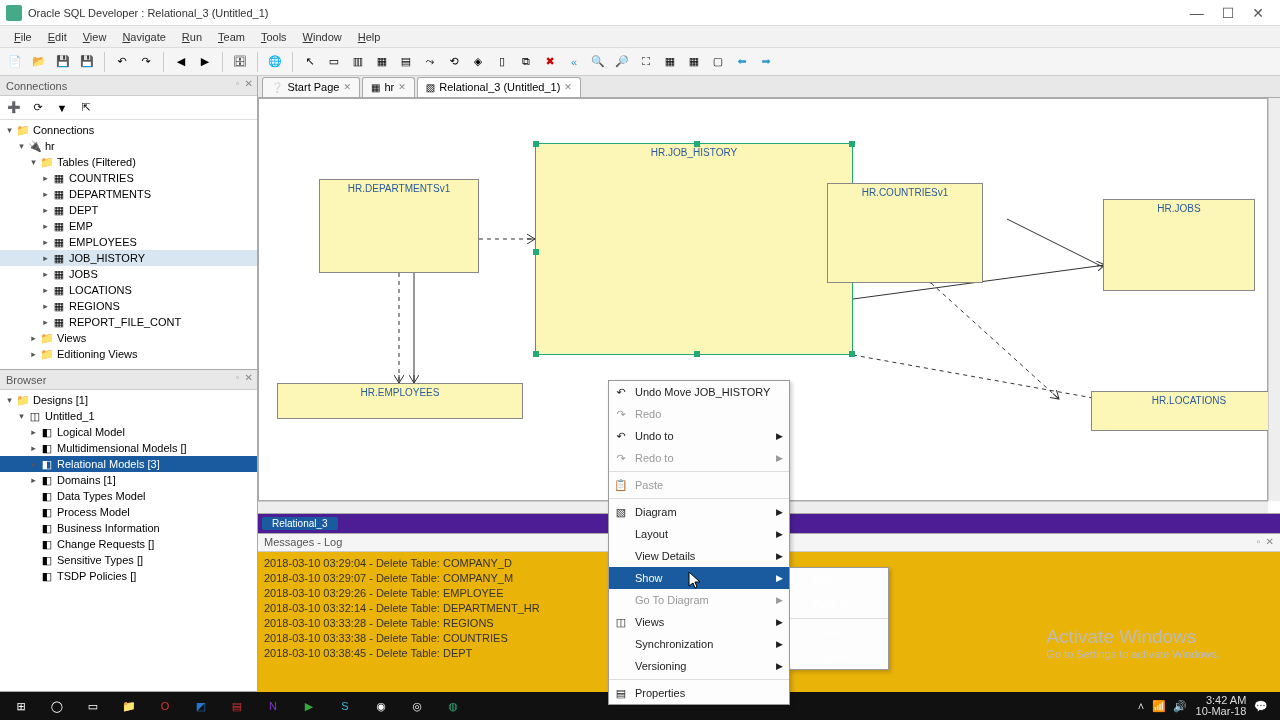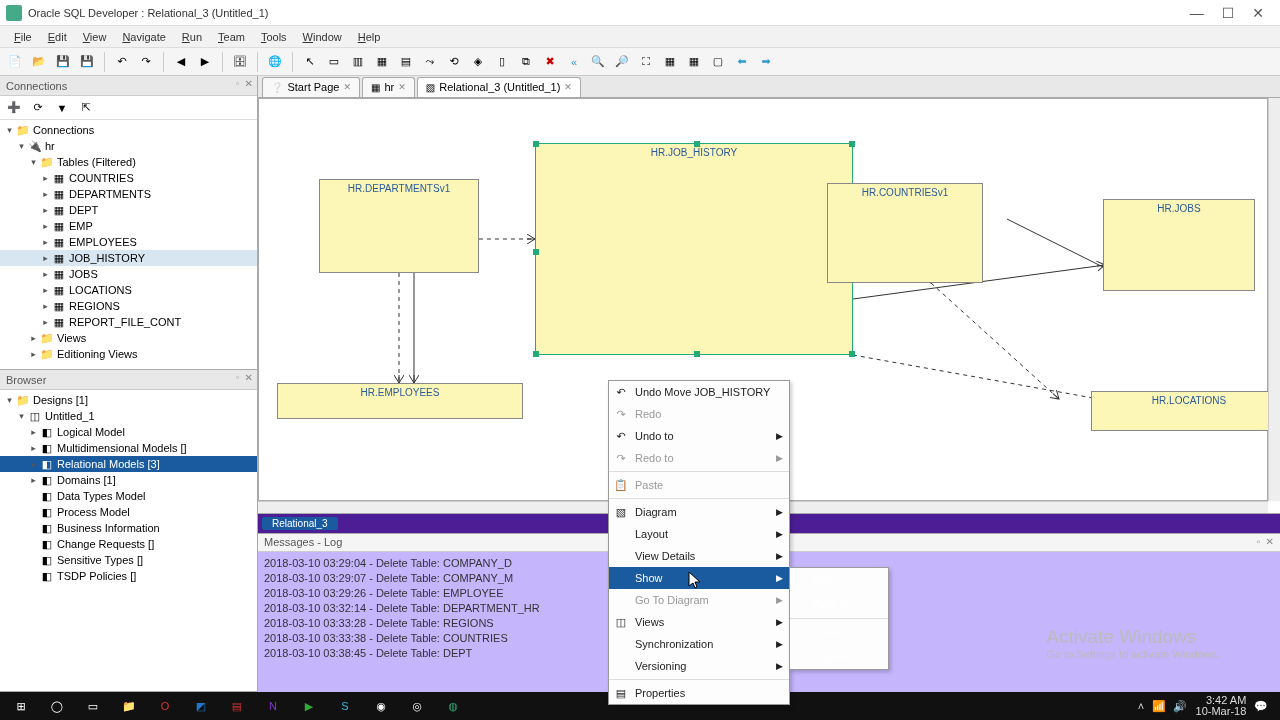--- a/index.html
+++ b/index.html
@@ -64,21 +64,21 @@
 .entity { position: absolute; background: #fcf7b6; border: 1px solid #888; }
 .entity.sel { border: 1px solid #2a7; }
 .entity.sel .handle { position: absolute; width: 6px; height: 6px; background: #2a7; }
 .entity .title { text-align: center; color: #2a5a9e; padding: 3px 0; font-size: 10px; }
 
 
 .diagram-tabs { height: 20px; display: flex; align-items: center; padding-left: 4px; background: #4c1d95; border-top: 1px solid #aaa; }
 .diagram-tab { background: #1a5a9e; color: #fff; padding: 1px 10px; border-radius: 2px; font-size: 10px; }
 
 
-.log-panel { border-top: 1px solid #aaa; background: #c4b5fd; }
+.log-panel { border-top: 1px solid #aaa; background: #eab308; }
 .log-header { height: 18px; background: #f5f5f5; border-bottom: 1px solid #ccc; padding: 2px 6px; color: #555; position: relative; }
 .log-body { font-family: Consolas, monospace; font-size: 11px; padding: 4px 6px; line-height: 15px; color: #333; height: 140px; overflow: auto; }
 
 
 .ctx-menu { position: absolute; background: #fdfdfd; border: 1px solid #9a9a9a; box-shadow: 2px 2px 4px rgba(0,0,0,.2); width: 182px; z-index: 100; }
 .ctx-item { display: flex; align-items: center; height: 22px; padding: 0 6px 0 26px; position: relative; cursor: pointer; color: #222; }
 .ctx-item.disabled { color: #999; }
 .ctx-item.highlight { background: #1a5a9e; color: #fff; }
 .ctx-item .arrow { position: absolute; right: 6px; font-size: 9px; }
 .ctx-item .mi-icon { position: absolute; left: 4px; width: 16px; height: 16px; display:flex;align-items:center;justify-content:center; }

